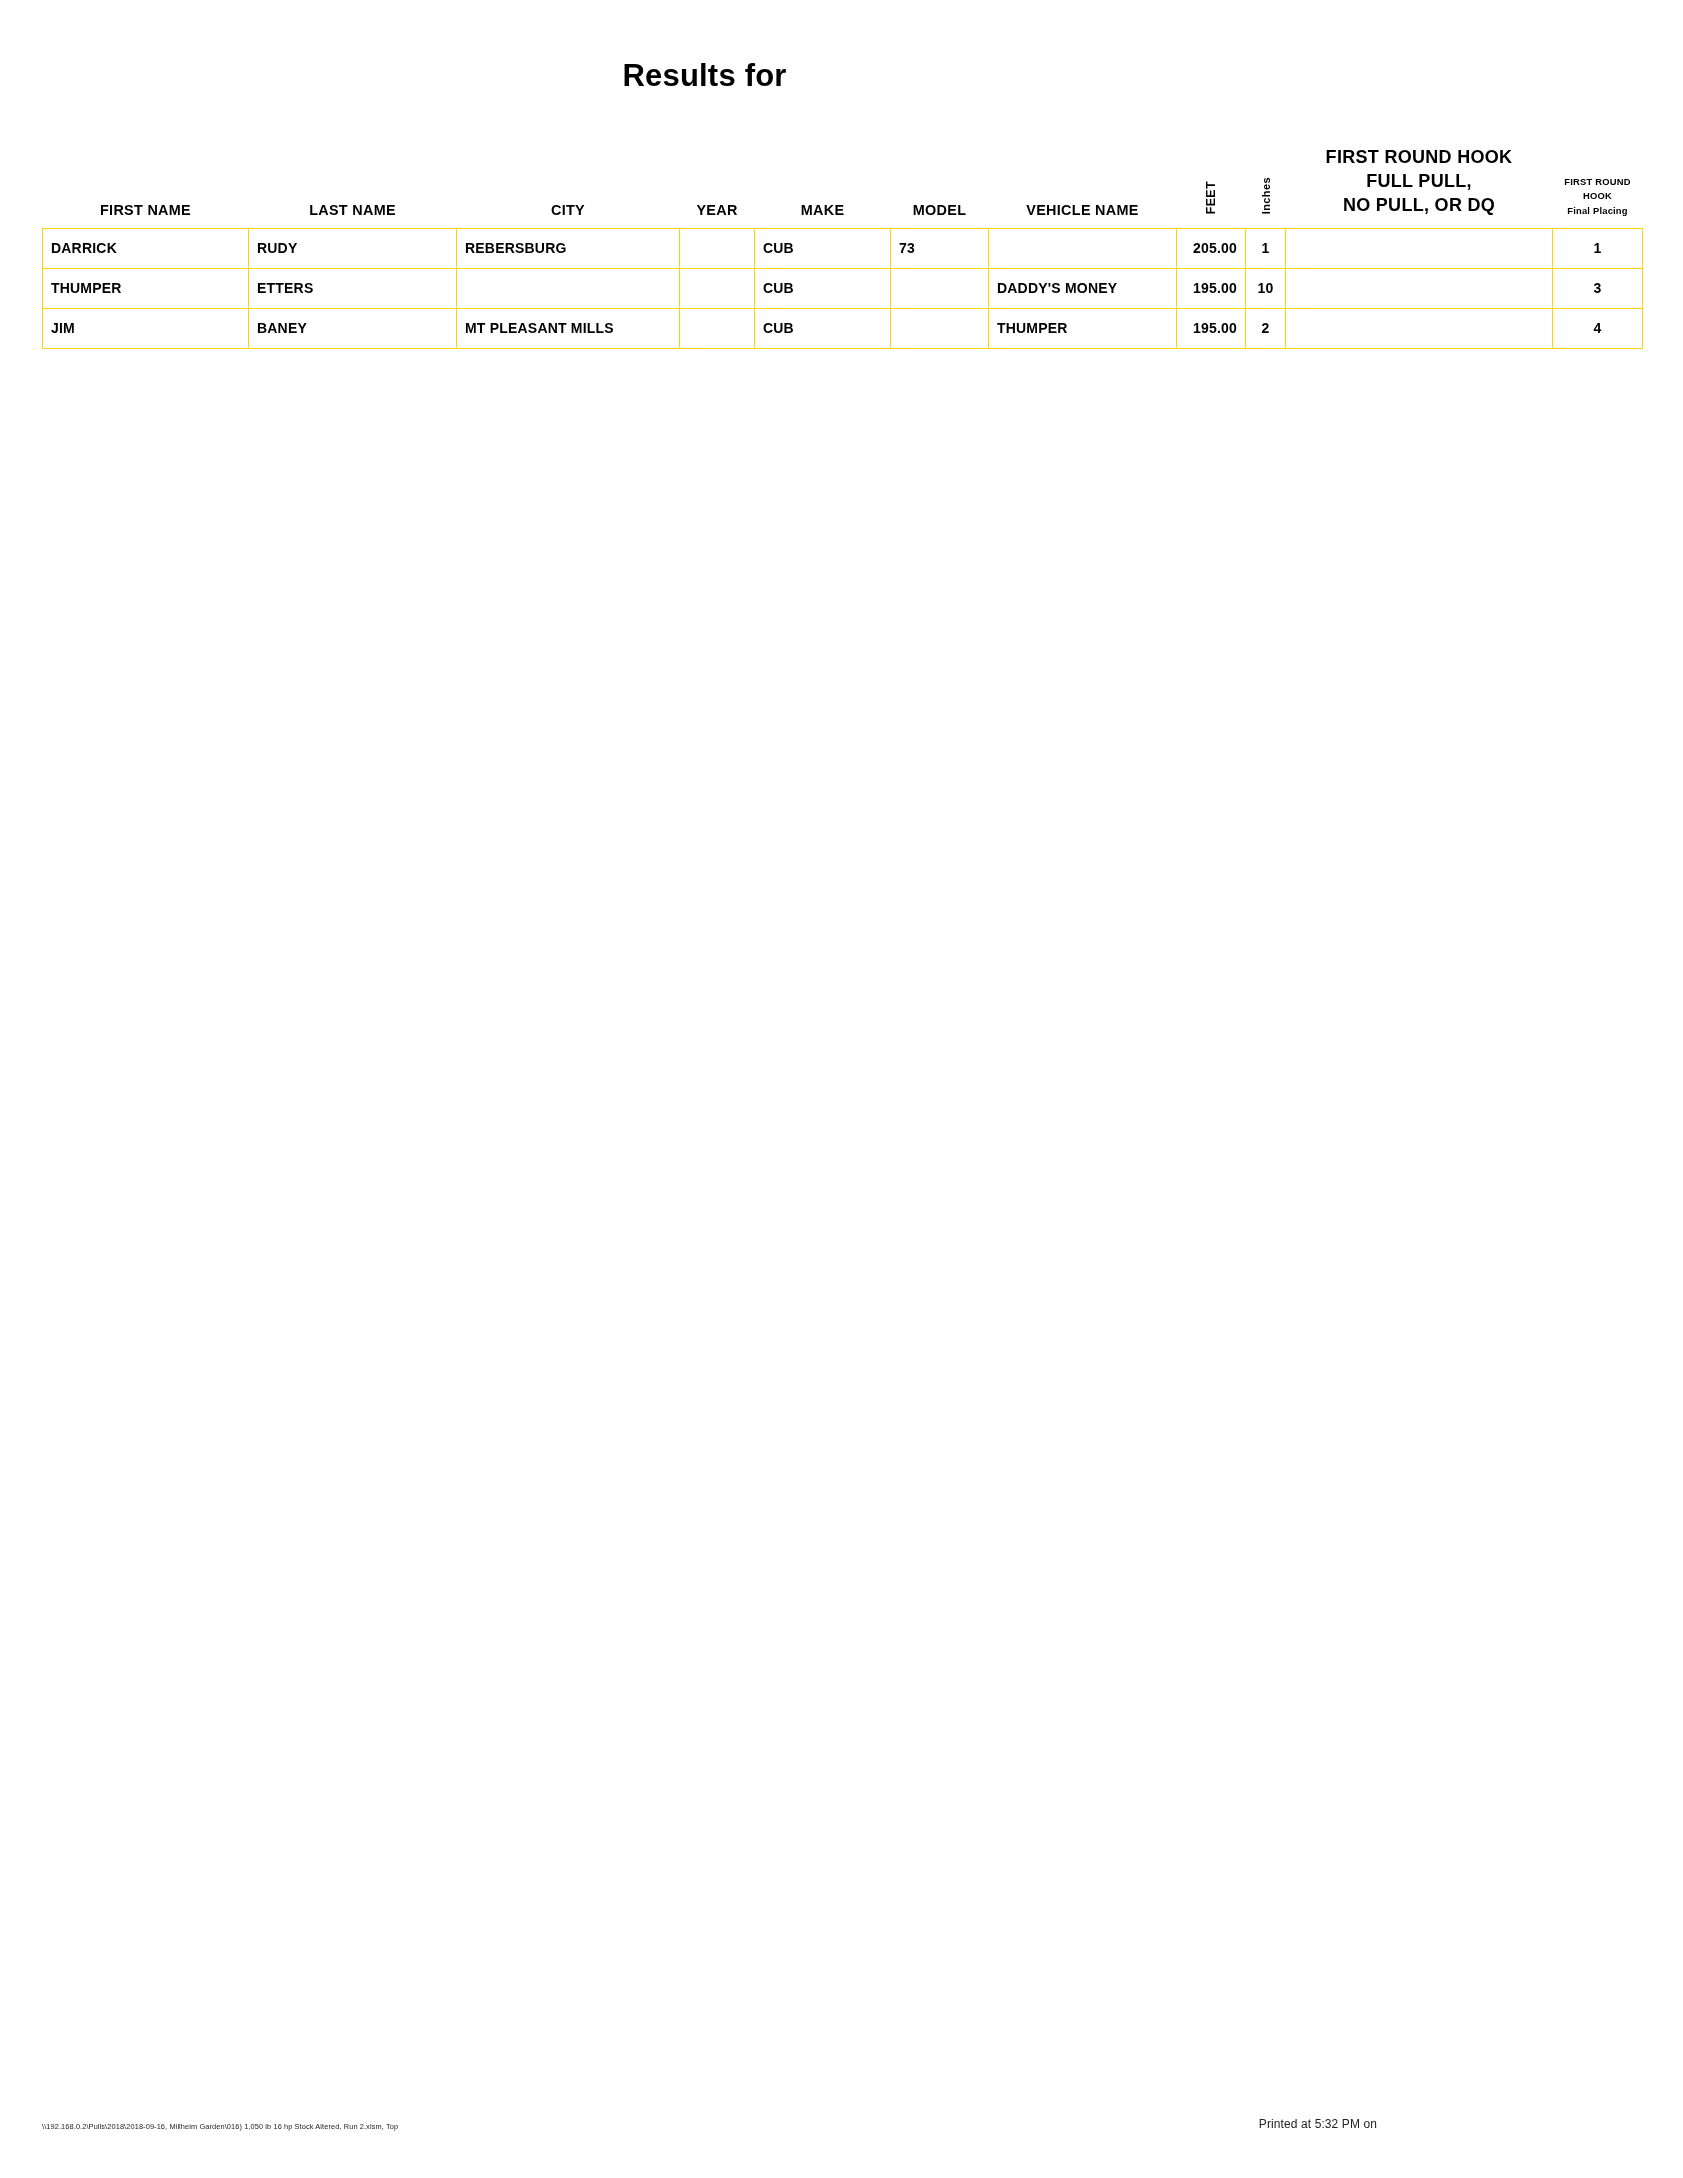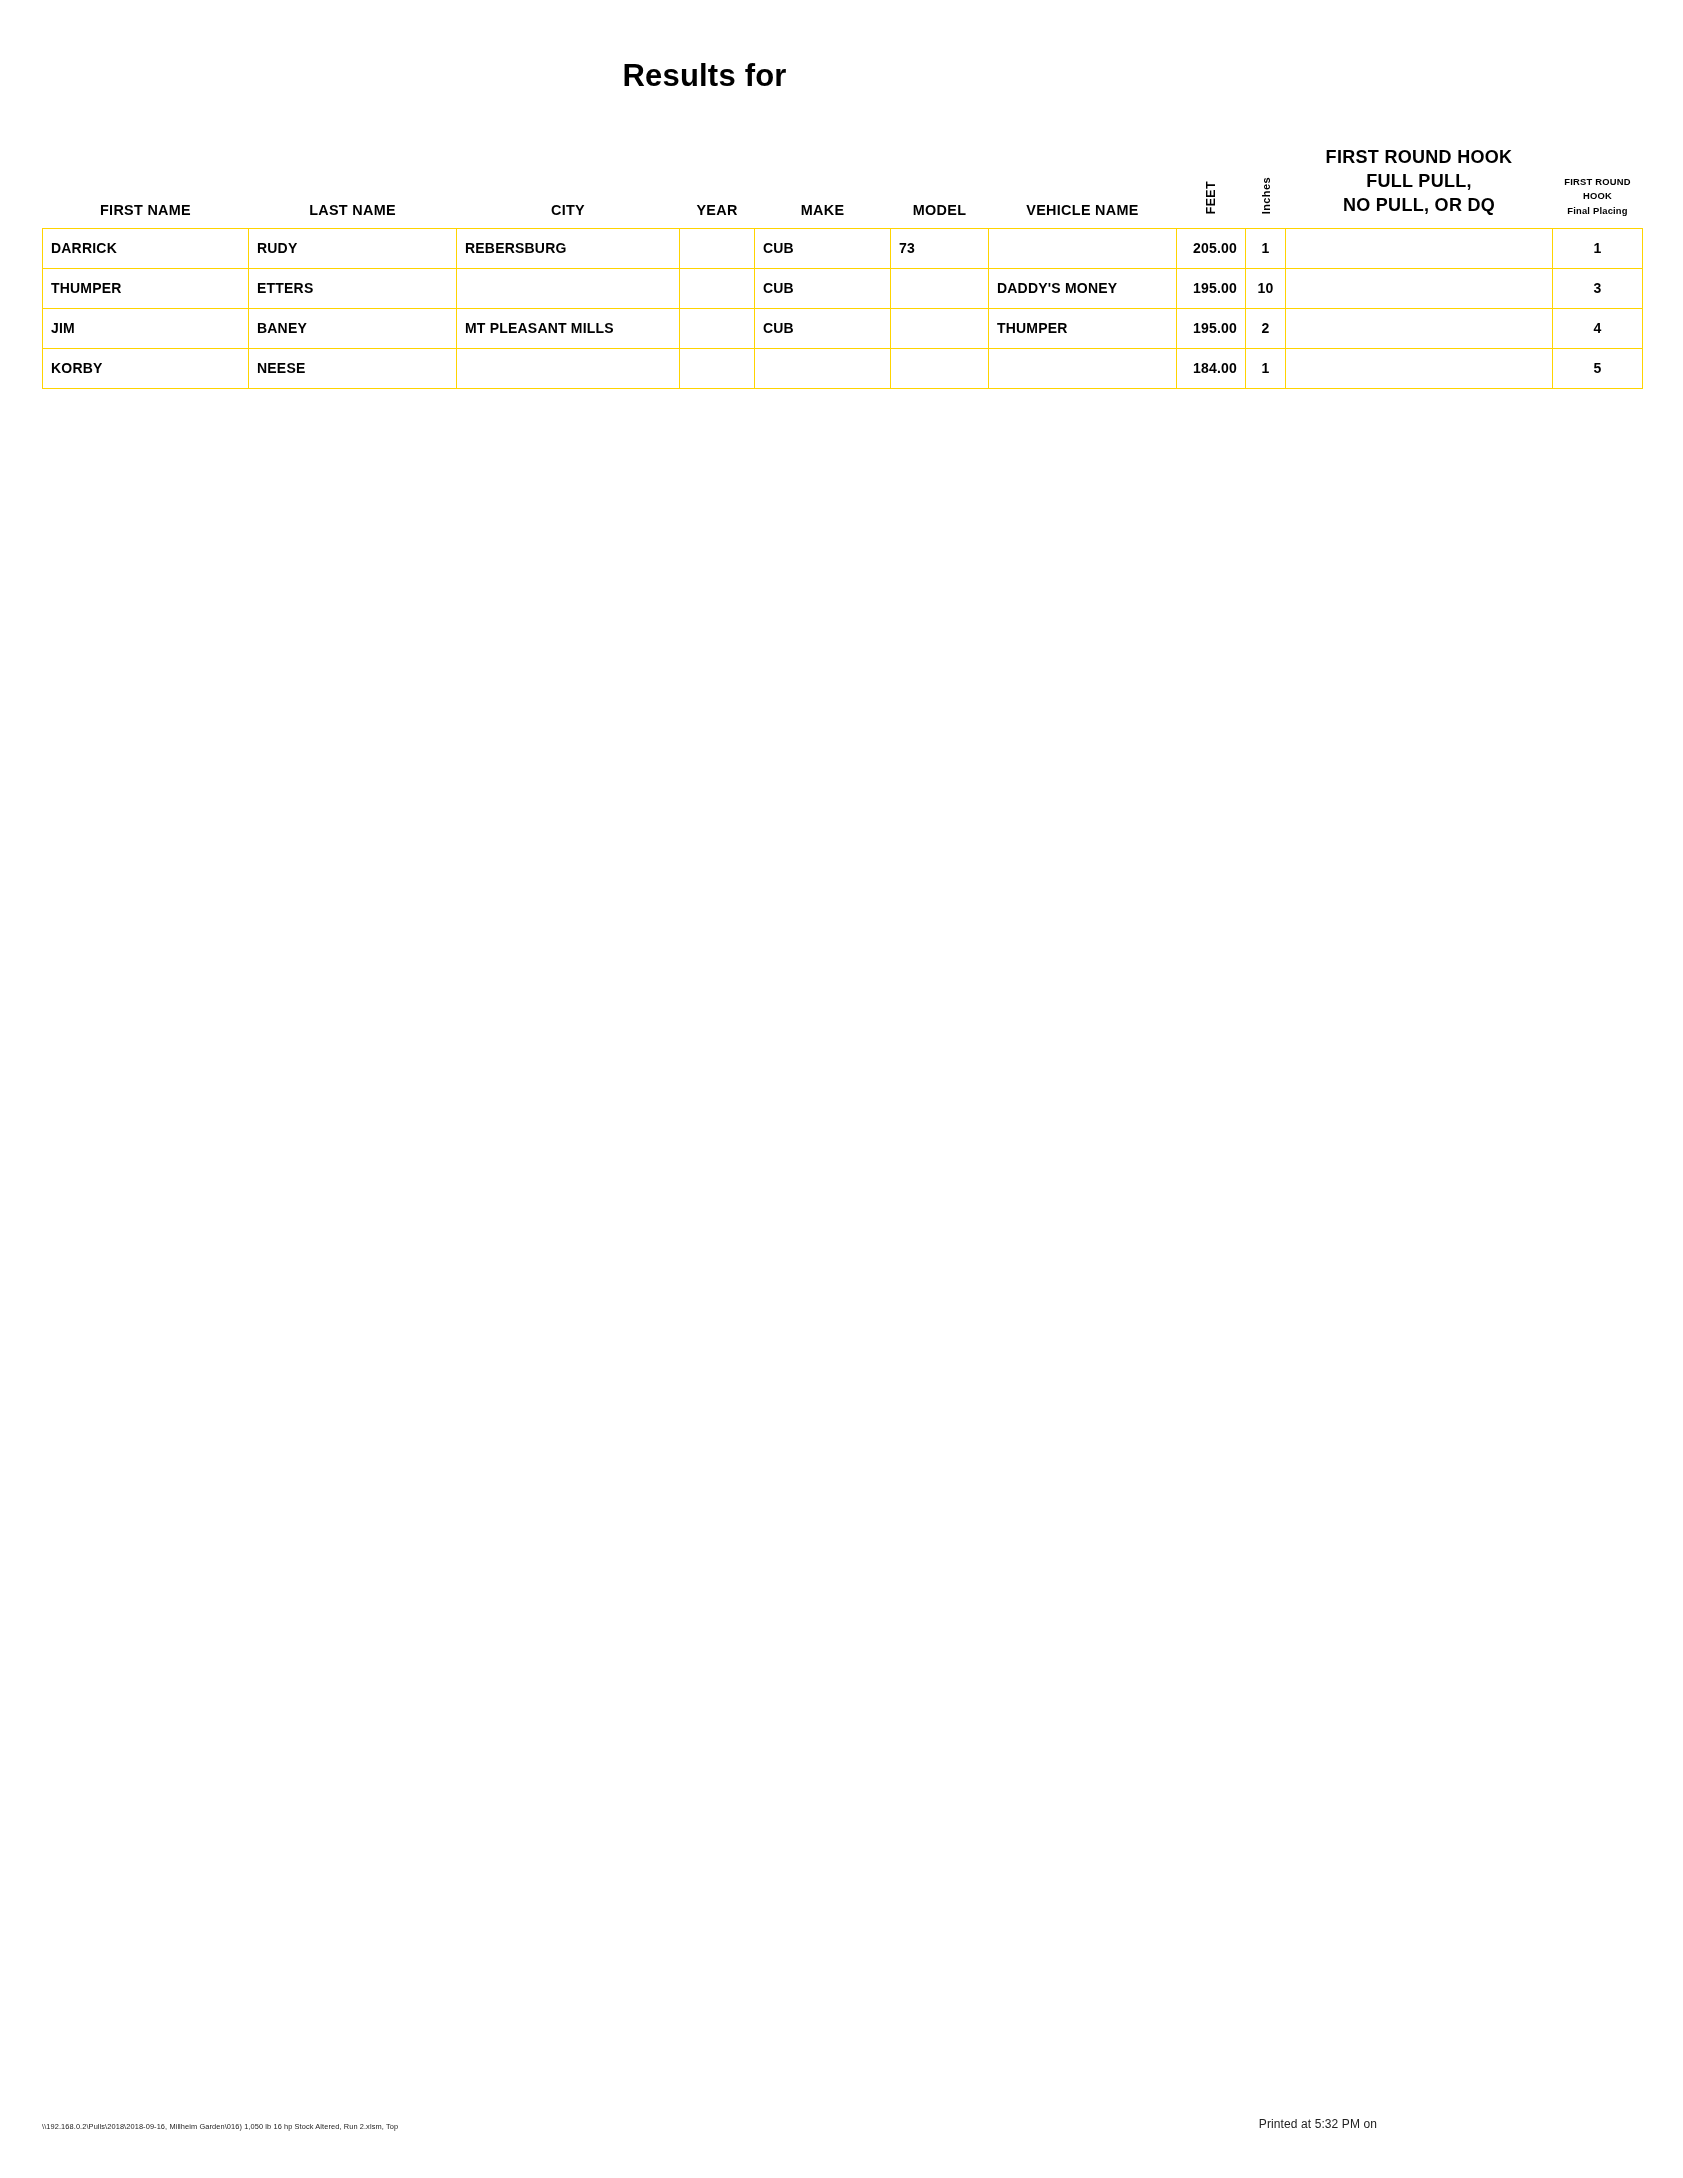--- a/index.html
+++ b/index.html
@@ -215,33 +215,20 @@
           <td>MT PLEASANT MILLS</td>
           <td></td>
           <td>CUB</td>
           <td></td>
           <td>THUMPER</td>
           <td class="num-right">195.00</td>
           <td class="num-center">2</td>
           <td></td>
           <td class="num-center">4</td>
         </tr>
-        <tr>
-          <td>KORBY</td>
-          <td>NEESE</td>
-          <td></td>
-          <td></td>
-          <td></td>
-          <td></td>
-          <td></td>
-          <td class="num-right">184.00</td>
-          <td class="num-center">1</td>
-          <td></td>
-          <td class="num-center">5</td>
-        </tr>
       </tbody>
     </table>
   </div>
 
   <div class="footer">
     <div class="footer-left">\\192.168.0.2\Pulls\2018\2018-09-16, Millheim Garden\016) 1,050 lb 16 hp Stock Altered, Run 2.xlsm, Top</div>
     <div class="footer-right">Printed at 5:32 PM on</div>
   </div>
 
 </div>

